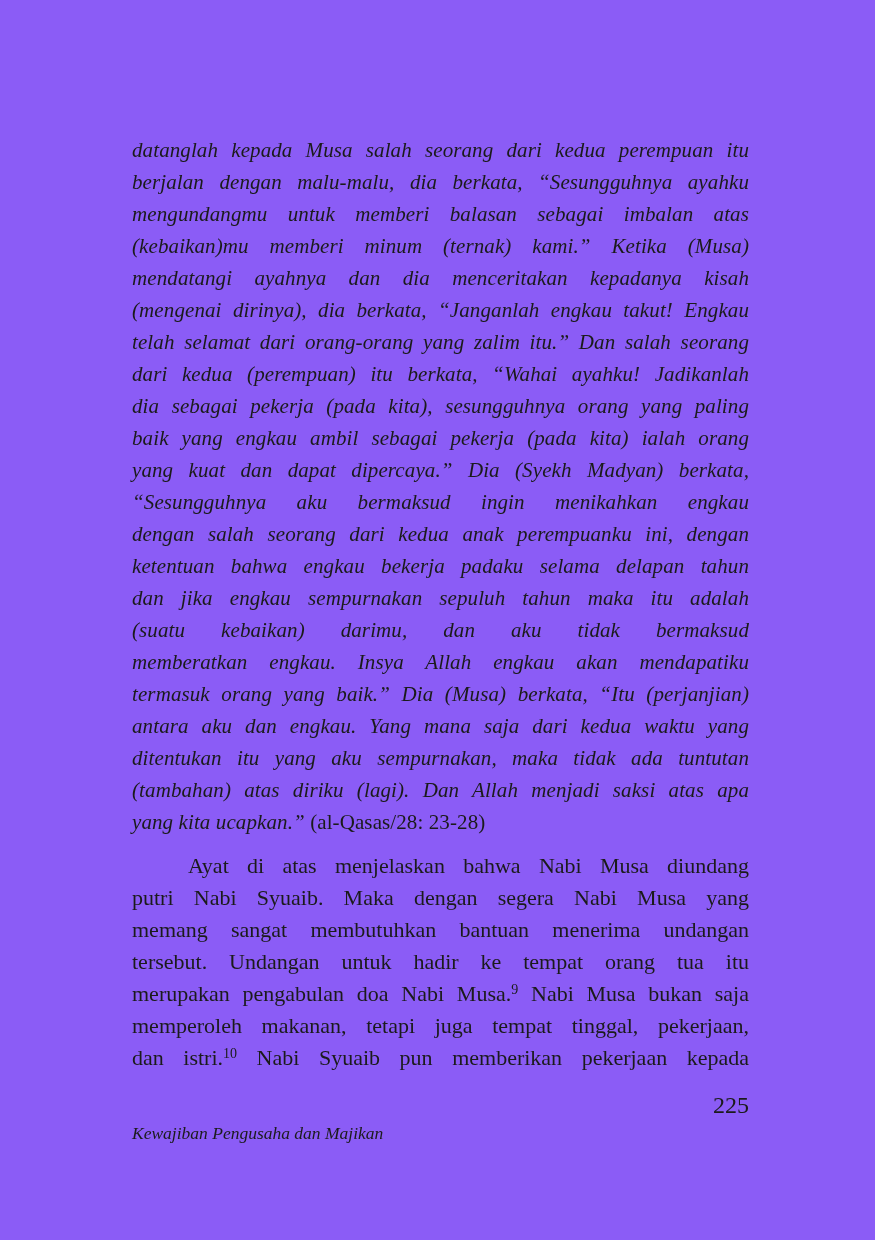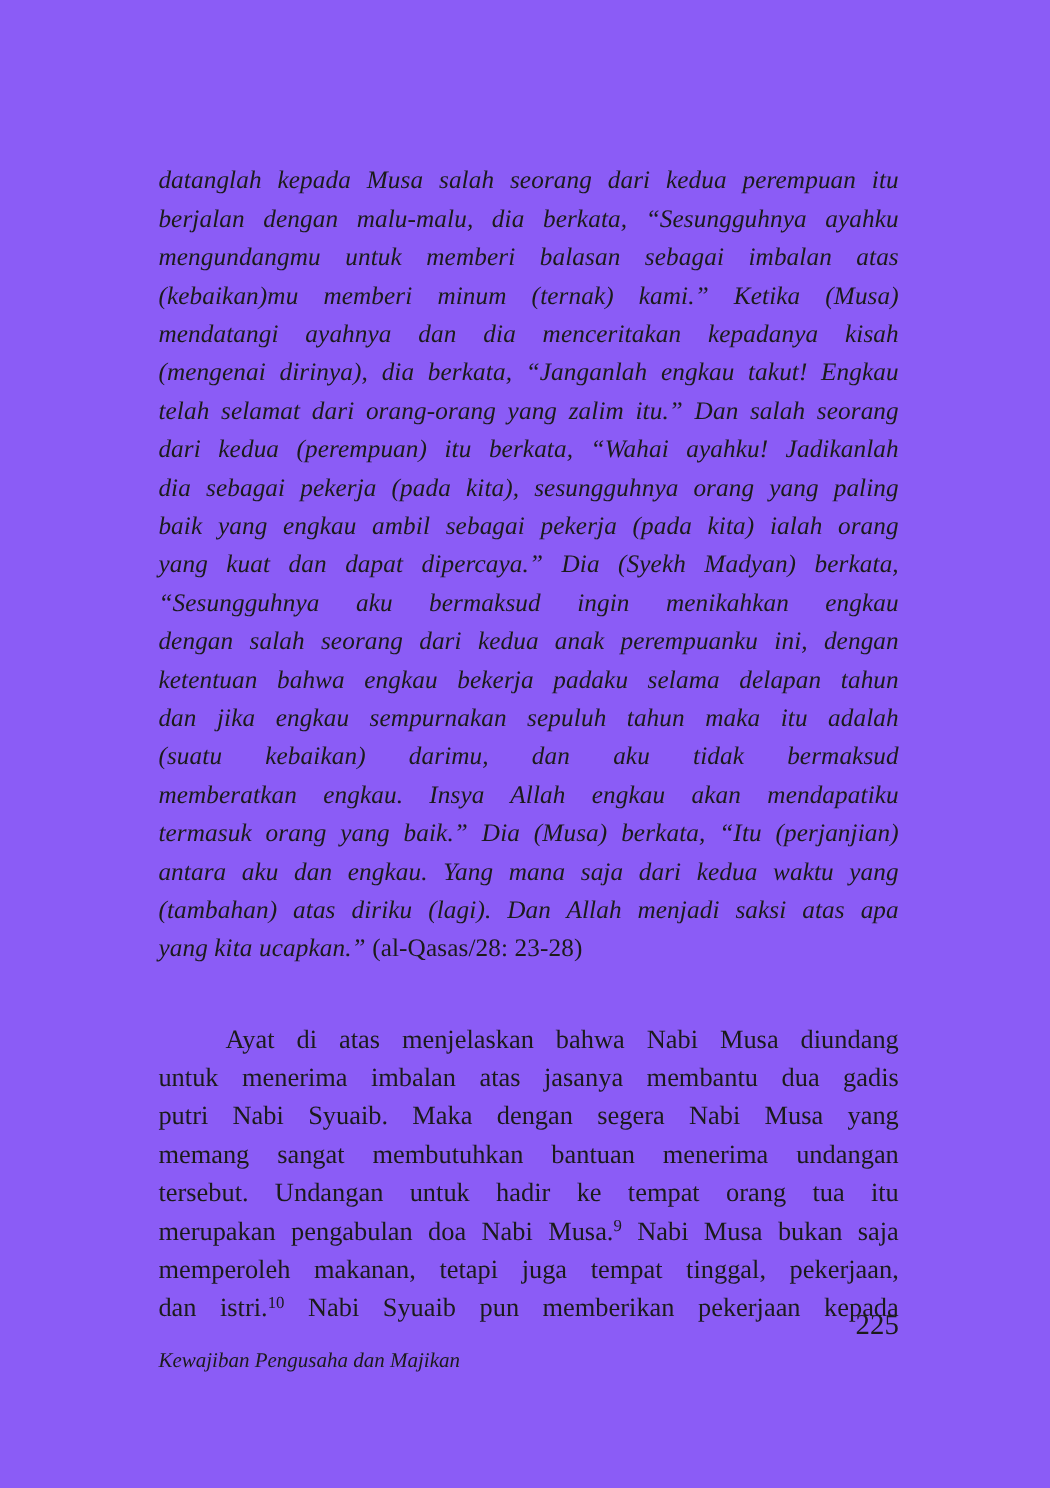--- a/index.html
+++ b/index.html
@@ -88,27 +88,27 @@
       <div class="line">baik yang engkau ambil sebagai pekerja (pada kita) ialah orang</div>
       <div class="line">yang kuat dan dapat dipercaya.” Dia (Syekh Madyan) berkata,</div>
       <div class="line">“Sesungguhnya aku bermaksud ingin menikahkan engkau</div>
       <div class="line">dengan salah seorang dari kedua anak perempuanku ini, dengan</div>
       <div class="line">ketentuan bahwa engkau bekerja padaku selama delapan tahun</div>
       <div class="line">dan jika engkau sempurnakan sepuluh tahun maka itu adalah</div>
       <div class="line">(suatu kebaikan) darimu, dan aku tidak bermaksud</div>
       <div class="line">memberatkan engkau. Insya Allah engkau akan mendapatiku</div>
       <div class="line">termasuk orang yang baik.” Dia (Musa) berkata, “Itu (perjanjian)</div>
       <div class="line">antara aku dan engkau. Yang mana saja dari kedua waktu yang</div>
+      <div class="line">ditentukan itu yang aku sempurnakan, maka tidak ada tuntutan</div>
       <div class="line">(tambahan) atas diriku (lagi). Dan Allah menjadi saksi atas apa</div>
       <div class="line"><span>yang kita ucapkan.” </span><span class="roman">(al-Qasas/28: 23-28)</span></div>
     </div>
 
   <div class="textblock bodytext">
       <div class="line">Ayat di atas menjelaskan bahwa Nabi Musa diundang</div>
-      <div class="line">untuk menerima imbalan atas jasanya membantu dua gadis</div>
       <div class="line">putri Nabi Syuaib. Maka dengan segera Nabi Musa yang</div>
       <div class="line">memang sangat membutuhkan bantuan menerima undangan</div>
       <div class="line">tersebut. Undangan untuk hadir ke tempat orang tua itu</div>
       <div class="line"><span>merupakan pengabulan doa Nabi Musa.</span><sup>9</sup><span> Nabi Musa bukan saja</span></div>
       <div class="line">memperoleh makanan, tetapi juga tempat tinggal, pekerjaan,</div>
       <div class="line"><span>dan istri.</span><sup>10</sup><span> Nabi Syuaib pun memberikan pekerjaan kepada</span></div>
     </div>
 
   <div class="footer-title">Kewajiban Pengusaha dan Majikan</div>
 

